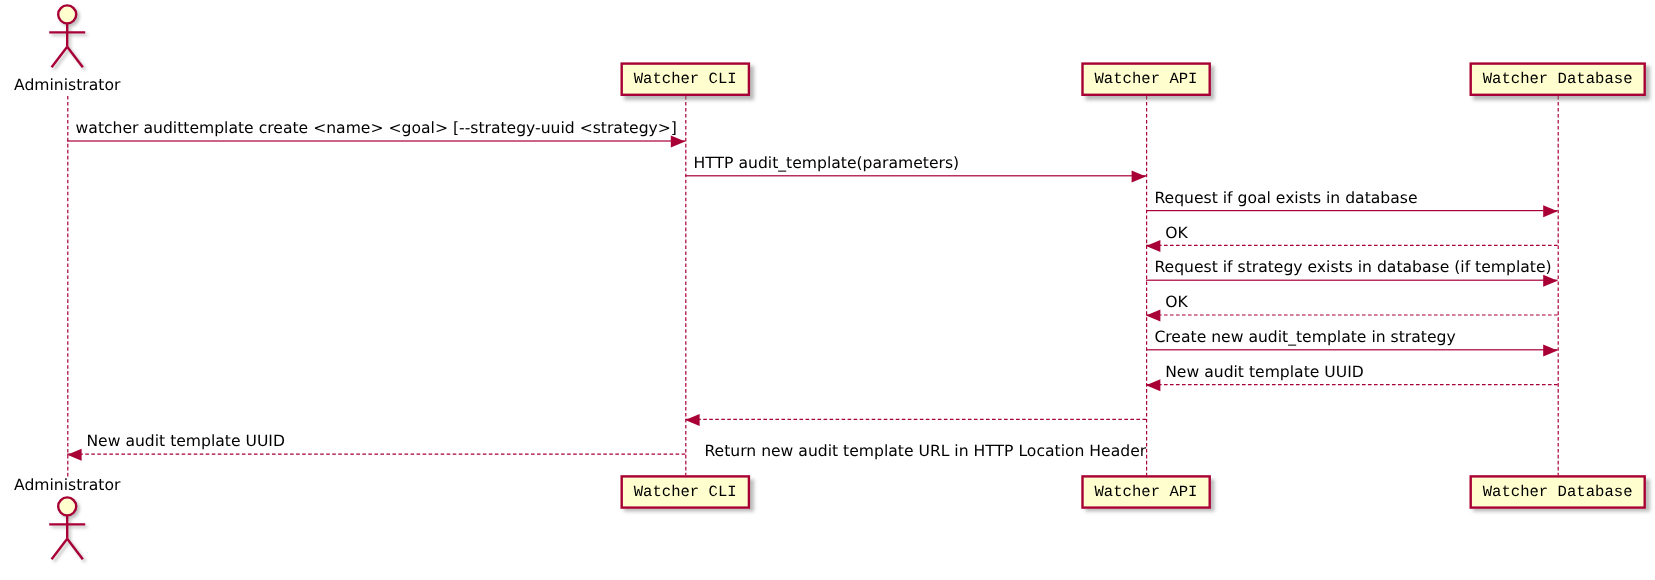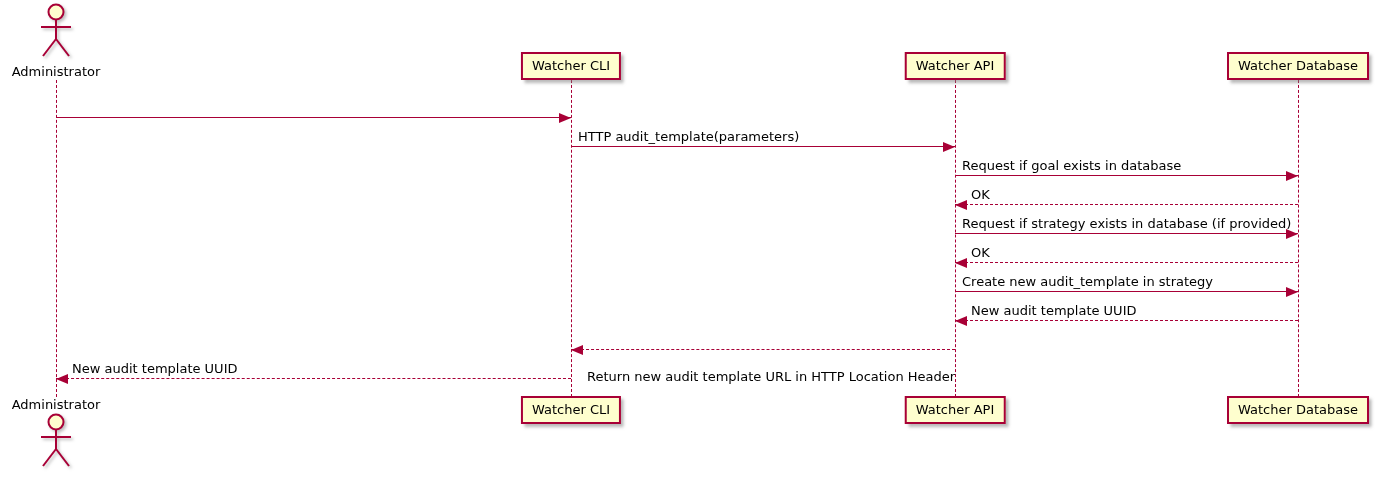--- a/index.html
+++ b/index.html
@@ -13,20 +13,21 @@
     position:relative;width:1379px;height:483px;background:var(--bg);
     font-family:"DejaVu Sans", sans-serif;font-size:13px;color:var(--text);
     overflow:hidden;
   }
   .lifeline{position:absolute;width:0;border-left:1px dashed var(--line);}
   .pbox{
     position:absolute;transform:translateX(-50%);
     background:var(--fill);border:2px solid var(--line);
     padding:4px 9px;white-space:nowrap;line-height:16px;
     box-shadow:3px 3px 3px rgba(125,125,125,.55);
+    font-family:Liberation Mono, monospace;
   }
   .alabel{position:absolute;transform:translateX(-50%);white-space:nowrap;line-height:15px;}
   .afig{position:absolute;transform:translateX(-50%);filter:drop-shadow(2.5px 2.5px 1.5px rgba(125,125,125,.5));}
   .msg-label{position:absolute;white-space:nowrap;line-height:15px;}
   .msg-line{position:absolute;height:0;}
   .msg-line.solid{border-top:1px solid var(--line);}
   .msg-line.dashed{border-top:1px dashed var(--line);}
   .arr{position:absolute;width:0;height:0;border-top:5px solid transparent;border-bottom:5px solid transparent;}
   .arr.right{border-left:12px solid var(--line);}
   .arr.left{border-right:12px solid var(--line);}
@@ -56,32 +57,33 @@
     <div class="pbox" style="left: 571px; top: 52px;">Watcher CLI</div>
     <div class="pbox" style="left: 571px; top: 396px;">Watcher CLI</div>
     <div class="lifeline" style="left: 955px; top: 80px; height: 317px;"></div>
     <div class="pbox" style="left: 955px; top: 52px;">Watcher API</div>
     <div class="pbox" style="left: 955px; top: 396px;">Watcher API</div>
     <div class="lifeline" style="left: 1298px; top: 80px; height: 317px;"></div>
     <div class="pbox" style="left: 1298px; top: 52px;">Watcher Database</div>
     <div class="pbox" style="left: 1298px; top: 396px;">Watcher Database</div>
     <div class="msg-line solid" style="left: 56px; top: 117px; width: 515px;"></div>
     <div class="arr right" style="left: 559px; top: 113px;"></div>
+    <div class="msg-label" style="left: 63px; top: 100px;">watcher audittemplate create &lt;name&gt; &lt;goal&gt; [--strategy-uuid &lt;strategy&gt;]</div>
     <div class="msg-line solid" style="left: 571px; top: 146px; width: 384px;"></div>
     <div class="arr right" style="left: 943px; top: 142px;"></div>
     <div class="msg-label" style="left: 578px; top: 129px;">HTTP audit_template(parameters)</div>
     <div class="msg-line solid" style="left: 955px; top: 175px; width: 343px;"></div>
     <div class="arr right" style="left: 1286px; top: 171px;"></div>
     <div class="msg-label" style="left: 962px; top: 158px;">Request if goal exists in database</div>
     <div class="msg-line dashed" style="left: 955px; top: 204px; width: 343px;"></div>
     <div class="arr left" style="left: 955px; top: 200px;"></div>
     <div class="msg-label" style="left: 971px; top: 187px;">OK</div>
     <div class="msg-line solid" style="left: 955px; top: 233px; width: 343px;"></div>
     <div class="arr right" style="left: 1286px; top: 229px;"></div>
-    <div class="msg-label" style="left: 962px; top: 216px;">Request if strategy exists in database (if provided)</div>
+    <div class="msg-label" style="left: 962px; top: 216px;">Request if strategy exists in database (if template)</div>
     <div class="msg-line dashed" style="left: 955px; top: 262px; width: 343px;"></div>
     <div class="arr left" style="left: 955px; top: 258px;"></div>
     <div class="msg-label" style="left: 971px; top: 245px;">OK</div>
     <div class="msg-line solid" style="left: 955px; top: 291px; width: 343px;"></div>
     <div class="arr right" style="left: 1286px; top: 287px;"></div>
     <div class="msg-label" style="left: 962px; top: 274px;">Create new audit_template in strategy</div>
     <div class="msg-line dashed" style="left: 955px; top: 320px; width: 343px;"></div>
     <div class="arr left" style="left: 955px; top: 316px;"></div>
     <div class="msg-label" style="left: 971px; top: 303px;">New audit template UUID</div>
     <div class="msg-line dashed" style="left: 571px; top: 349px; width: 384px;"></div>

